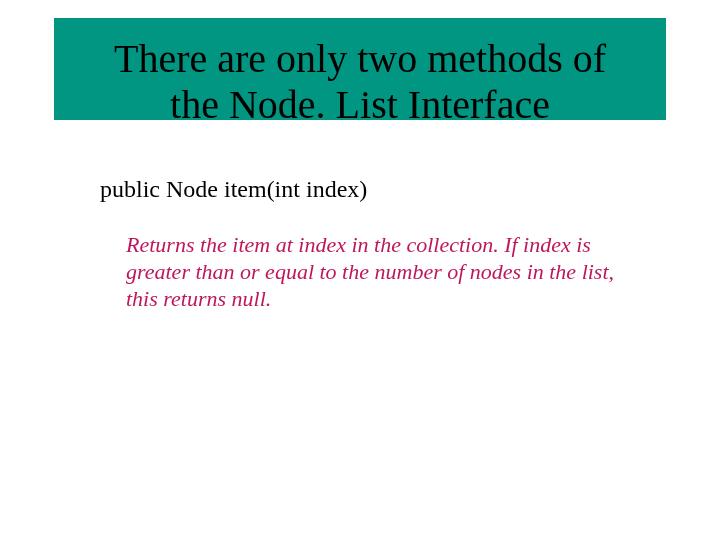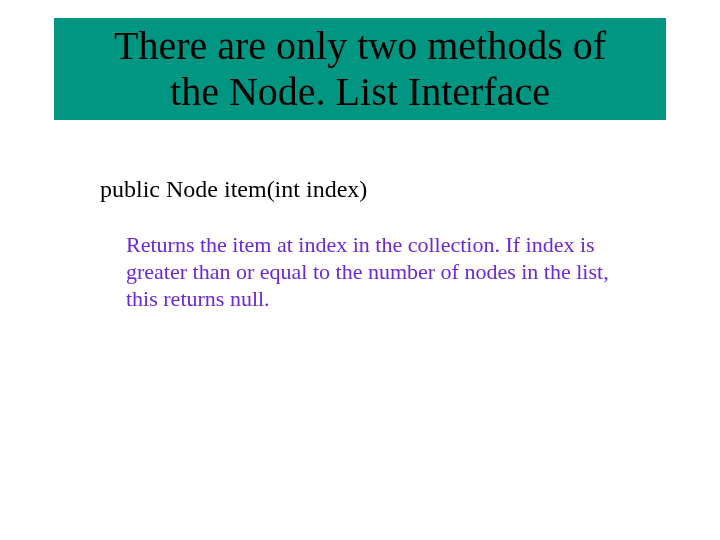--- a/index.html
+++ b/index.html
@@ -17,23 +17,23 @@
     }
     .title-banner {
       position: absolute;
       top: 18px;
       left: 54px;
       width: 612px;
       height: 102px;
       background: #009681;
       display: flex;
       flex-direction: column;
-      justify-content: center;
+      justify-content: space-between;
       align-items: center;
-      padding: 9px 20px;
+      padding: 18px 20px;
     }
     .title-text {
       font-size: 40px;
       line-height: 1.15;
       text-align: center;
       color: #000000;
       font-weight: normal;
     }
     .method-signature {
       position: absolute;
@@ -43,21 +43,22 @@
       color: #000000;
       font-family: Liberation Serif, serif;
     }
     .method-description {
       position: absolute;
       top: 232px;
       left: 126px;
       width: 500px;
       font-size: 22px;
       line-height: 1.22;
-      color: #6d28d9;
+      color: #be185d;
+      font-style: italic;
     }
   </style>
 </head>
 <body>
 
 <div class="title-banner">
   <div class="title-text">There are only two methods of</div>
   <div class="title-text">the Node. List Interface</div>
 </div>
 

